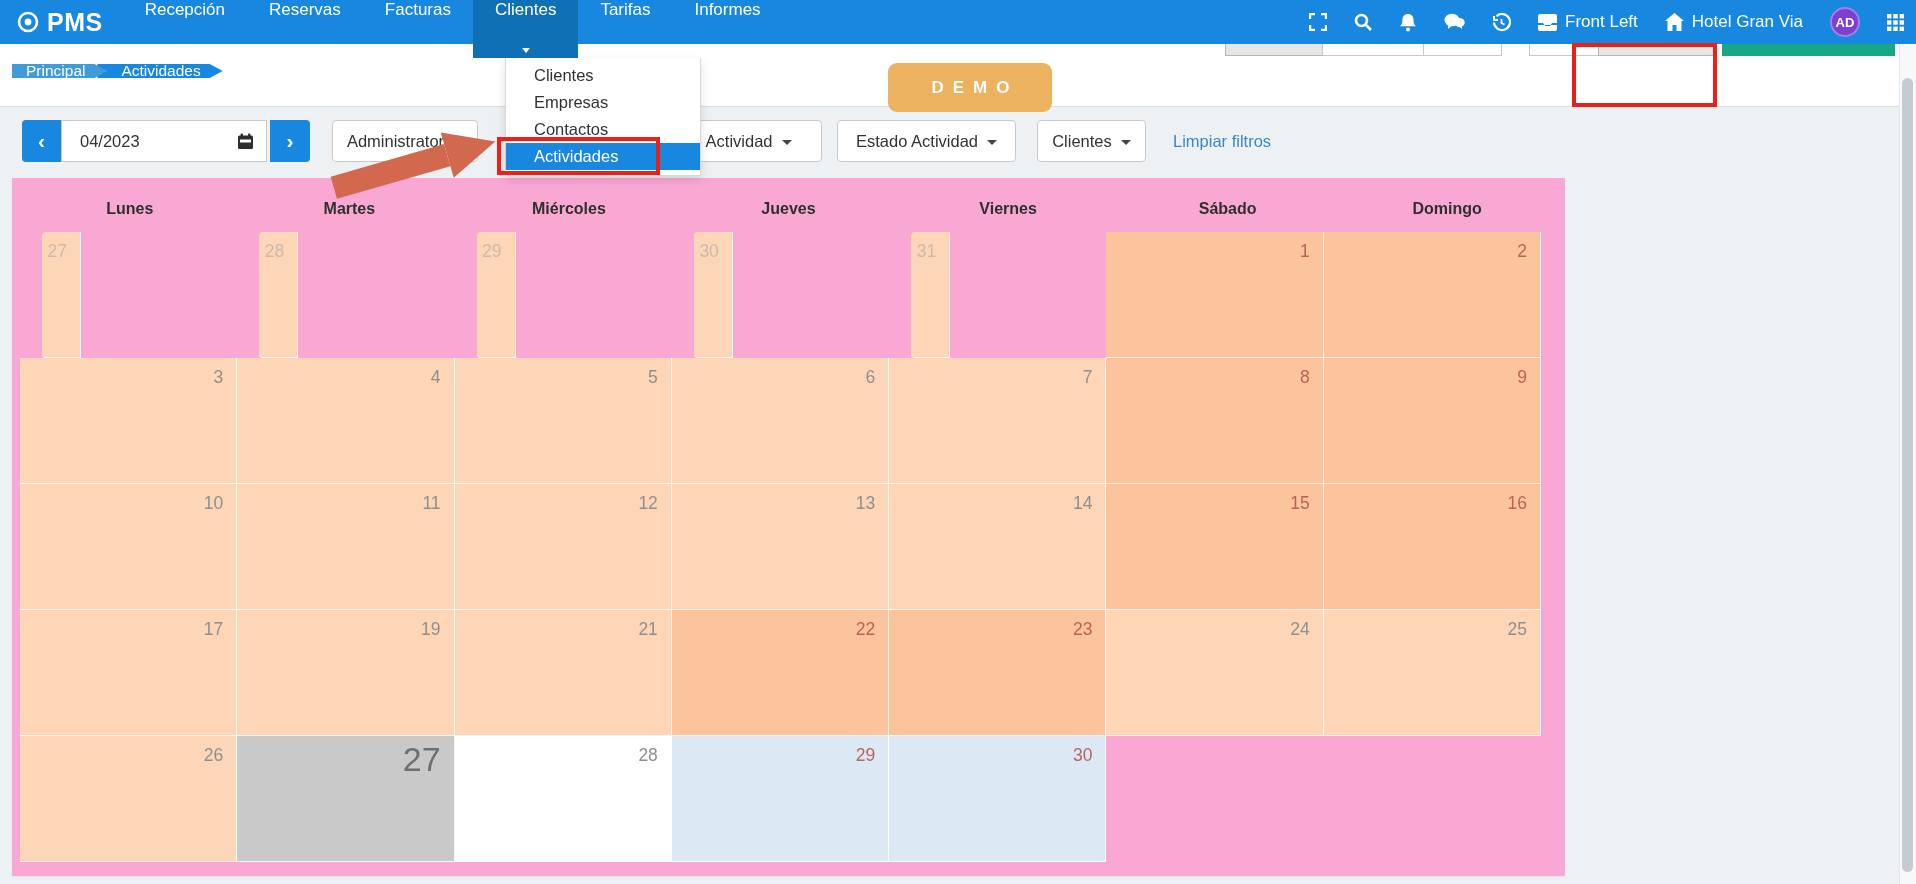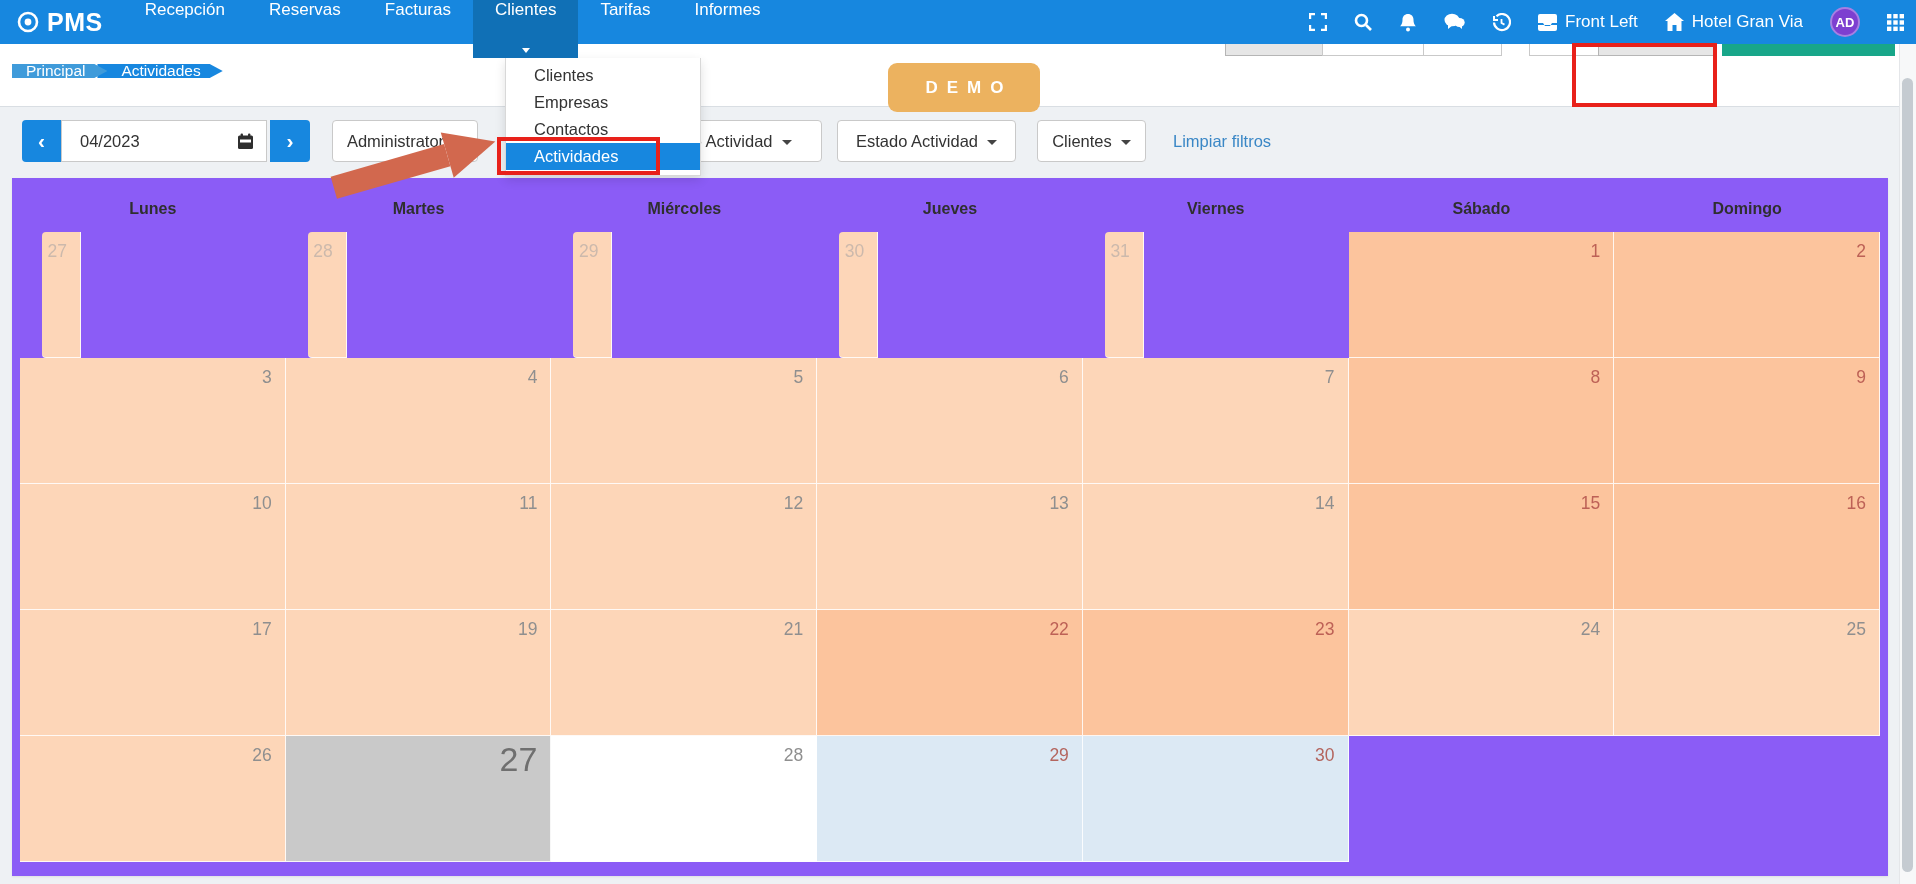--- a/index.html
+++ b/index.html
@@ -24,21 +24,21 @@
   .crumb { height:14px; display:flex; align-items:center; color:#fff; font-size:15.5px; padding:0 22px 0 14px; clip-path:polygon(0 0,calc(100% - 13px) 0,100% 50%,calc(100% - 13px) 100%,0 100%); }
   .crumb.c0 { background:#3f9bda; z-index:2; }
   .crumb.c1 { background:#1787df; margin-left:-10px; padding-left:24px; z-index:1; }
 
   .views { position:absolute; top:18px; left:1225px; display:flex; align-items:center; z-index:6; }
   .vbtn { height:38px; padding:0 17px; font-size:16.5px; color:#333; background:#fff; border:1px solid #c9c9c9; margin-right:-1px; display:flex; align-items:center; cursor:pointer; white-space:nowrap; }
   .vbtn.pressed { background:#e6e6e6; border-color:#b5b5b5; }
   .vbtn.gstart { margin-left:28px; }
   .new-btn { height:38px; margin-left:9px; padding:0 19px; background:#18a689; color:#fff; border:none; font-size:16.5px; display:flex; align-items:center; cursor:pointer; white-space:nowrap; }
 
-  .demo { position:absolute; left:888px; top:63px; width:152px; height:49px; background:#ecb25f; border-radius:9px; color:#fff; font-weight:bold; font-size:17px; letter-spacing:9px; padding-left:10px; display:flex; align-items:center; justify-content:center; z-index:30; }
+  .demo { position:absolute; left:888px; top:63px; width:164px; height:49px; background:#ecb25f; border-radius:9px; color:#fff; font-weight:bold; font-size:17px; letter-spacing:9px; padding-left:10px; display:flex; align-items:center; justify-content:center; z-index:30; }
 
   
   .fctl { position:absolute; top:120px; height:42px; display:flex; align-items:center; font-size:16.5px; }
   .bluebtn { background:#1787df; color:#fff; justify-content:center; font-size:21px; font-weight:bold; cursor:pointer; }
   .prev { left:22px; width:39px; border-radius:4px 0 0 4px; }
   .next { left:270px; width:40px; border-radius:0 4px 4px 0; }
   .datebox { left:61px; width:206px; background:#fff; border:1px solid #c9c9c9; }
   .datebox input { border:none; outline:none; width:140px; padding-left:18px; font-size:16.5px; color:#333; font-family:"Liberation Sans",sans-serif; background:transparent; }
   .cal-ic { position:absolute; right:12px; top:12px; }
   .selbtn { background:#fff; border:1px solid #c9c9c9; border-radius:4px; justify-content:center; gap:9px; cursor:pointer; color:#333; white-space:nowrap; }
@@ -48,24 +48,24 @@
   .f-state { left:837px; width:179px; }
   .f-client { left:1037px; width:109px; }
   .clear-link { left:1173px; color:#3a87c6; cursor:pointer; }
 
   
   .dropdown { position:absolute; left:505px; top:58px; width:196px; background:#fff; border:1px solid #d8d8d8; border-top:none; box-shadow:0 4px 10px rgba(0,0,0,.12); padding:4px 0 5px; z-index:40; }
   .menu-item { height:27px; display:flex; align-items:center; padding-left:28px; font-size:16.5px; color:#333; cursor:pointer; }
   .menu-item.highlight { background:#1787df; color:#fff; }
 
   
-  .card { position:absolute; left:12px; top:178px; width:1876px; height:698px; background:#8b5cf6; box-shadow:0 1px 2px rgba(0,0,0,.07); z-index:2; }
+  .card { position:absolute; left:12px; top:178px; width:1553px; height:698px; background:#f9a8d4; box-shadow:0 1px 2px rgba(0,0,0,.07); z-index:2; }
   .day-row { position:absolute; top:22px; left:8px; right:8px; height:32px; display:grid; grid-template-columns:repeat(7,1fr); }
   .day-name { text-align:center; font-weight:bold; font-size:16px; color:#2f2f2f; }
-  .grid { position:absolute; top:54px; left:8px; right:8px; display:grid; grid-template-columns:repeat(7,1fr); grid-auto-rows:126px; }
+  .grid { position:absolute; top:54px; left:8px; right:24px; display:grid; grid-template-columns:repeat(7,1fr); grid-auto-rows:126px; }
   .cell { position:relative; border-right:1px solid rgba(255,255,255,.85); border-bottom:1px solid rgba(255,255,255,.85); cursor:pointer; }
   .cell .num { position:absolute; top:9px; right:13px; font-size:17.5px; }
   .cell.wd   { background:#fdd6b8; } .cell.wd .num   { color:#8f8f8f; }
   .cell.we   { background:#fcc49d; } .cell.we .num   { color:#bd6156; }
   .cell.prev { background:#fdd6b8; } .cell.prev .num { color:#ccb9ac; }
   .cell.plain{ background:#ffffff; } .cell.plain .num{ color:#8f8f8f; }
   .cell.blue { background:#dce9f4; } .cell.blue .num { color:#b4655e; }
   .cell.today{ background:#c9c9c9; } .cell.today .num{ color:#6f6f6f; font-size:34px; top:4px; }
 
   

